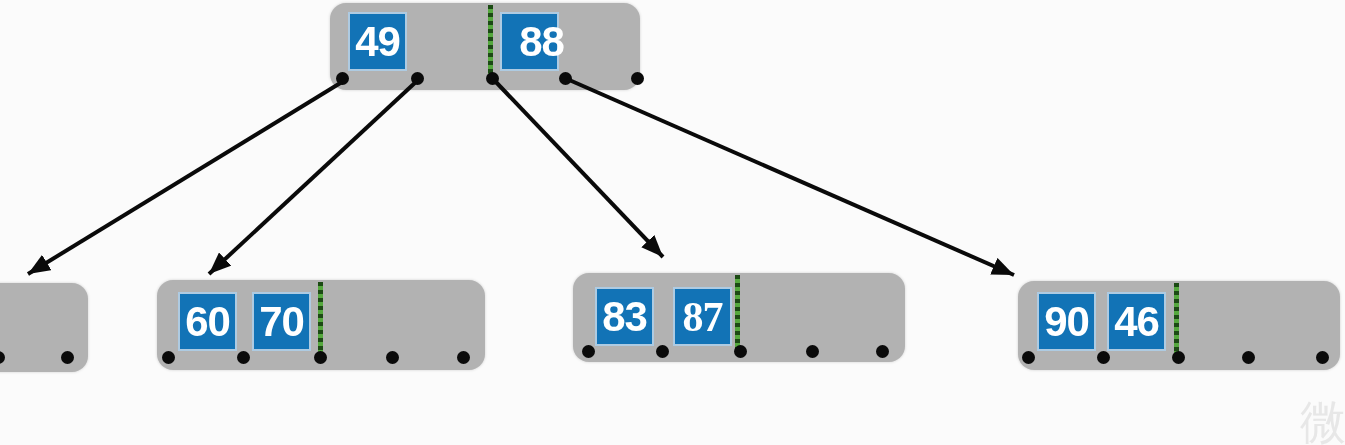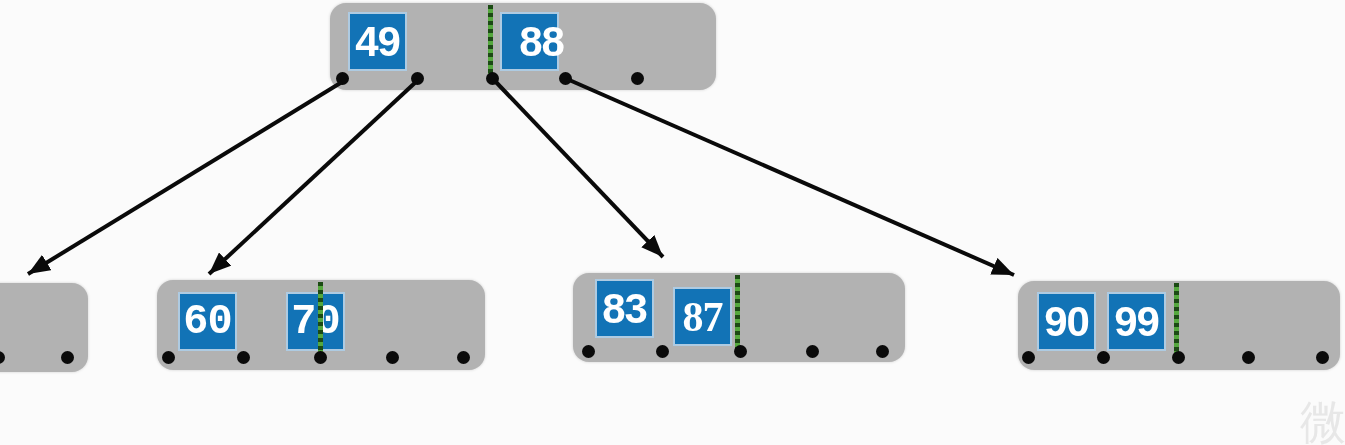--- a/index.html
+++ b/index.html
@@ -61,62 +61,62 @@
       <marker id="ah" markerWidth="5.5" markerHeight="4.5" refX="5.5" refY="2.25" orient="auto">
         <path d="M0,0 L5.5,2.25 L0,4.5 z" fill="#0a0a0a"></path>
       </marker>
     </defs>
     <line x1="342" y1="82" x2="28" y2="274" stroke="#0a0a0a" stroke-width="4" marker-end="url(#ah)"></line>
     <line x1="418" y1="80" x2="209" y2="274" stroke="#0a0a0a" stroke-width="4" marker-end="url(#ah)"></line>
     <line x1="494" y1="80" x2="663" y2="257" stroke="#0a0a0a" stroke-width="4" marker-end="url(#ah)"></line>
     <line x1="567" y1="79" x2="1014" y2="275" stroke="#0a0a0a" stroke-width="4" marker-end="url(#ah)"></line>
   </svg>
 
-  <div class="node" style="left:330px;top:3px;width:386px;height:87px;">
+  <div class="node" style="left:330px;top:3px;width:310px;height:87px;">
     <div class="key" style="left:18px;top:9px;">49</div>
     <div class="divider" style="left:158px;height:72px;"></div>
     <div class="key" style="left:170px;top:9px;padding-left:24px;">88</div>
     <div class="dot" style="left:6px;top:69px;"></div>
     <div class="dot" style="left:81px;top:69px;"></div>
     <div class="dot" style="left:156px;top:69px;"></div>
     <div class="dot" style="left:229px;top:69px;"></div>
     <div class="dot" style="left:301px;top:69px;"></div>
   </div>
 
   <div class="node" style="left:-245px;top:283px;width:333px;height:89px;">
 
     <div class="dot" style="left:237px;top:68px;"></div>
     <div class="dot" style="left:306px;top:68px;"></div>
   </div>
 
-  <div class="node" style="left:157px;top:280px;width:328px;height:90px;font-family:Liberation Mono, monospace;">
+  <div class="node" style="left:157px;top:280px;width:328px;height:90px;">
     <div class="key" style="left:21px;top:12px;">60</div>
-    <div class="key" style="left:95px;top:12px;margin-left:34px;">70</div>
+    <div class="key" style="left:95px;top:12px;">70</div>
     <div class="divider" style="left:161px;"></div>
     <div class="dot" style="left:5px;top:71px;"></div>
     <div class="dot" style="left:80px;top:71px;"></div>
     <div class="dot" style="left:157px;top:71px;"></div>
     <div class="dot" style="left:229px;top:71px;"></div>
     <div class="dot" style="left:300px;top:71px;"></div>
   </div>
 
   <div class="node" style="left:573px;top:273px;width:332px;height:89px;">
-    <div class="key" style="left:22px;top:6px;">83</div>
+    <div class="key" style="left:22px;top:14px;">83</div>
     <div class="key" style="left:100px;top:14px;font-family:Liberation Serif, serif;">87</div>
     <div class="divider" style="left:162px;"></div>
     <div class="dot" style="left:9px;top:72px;"></div>
     <div class="dot" style="left:83px;top:72px;"></div>
     <div class="dot" style="left:161px;top:72px;"></div>
     <div class="dot" style="left:233px;top:72px;"></div>
     <div class="dot" style="left:303px;top:72px;"></div>
   </div>
 
   <div class="node" style="left:1018px;top:281px;width:322px;height:89px;">
     <div class="key" style="left:19px;top:11px;">90</div>
-    <div class="key" style="left:89px;top:11px;">99</div>
+    <div class="key" style="left:89px;top:11px;">46</div>
     <div class="divider" style="left:156px;"></div>
     <div class="dot" style="left:4px;top:70px;"></div>
     <div class="dot" style="left:79px;top:70px;"></div>
     <div class="dot" style="left:154px;top:70px;"></div>
     <div class="dot" style="left:224px;top:70px;"></div>
     <div class="dot" style="left:298px;top:70px;"></div>
   </div>
 
   <div class="watermark">微</div>
 

